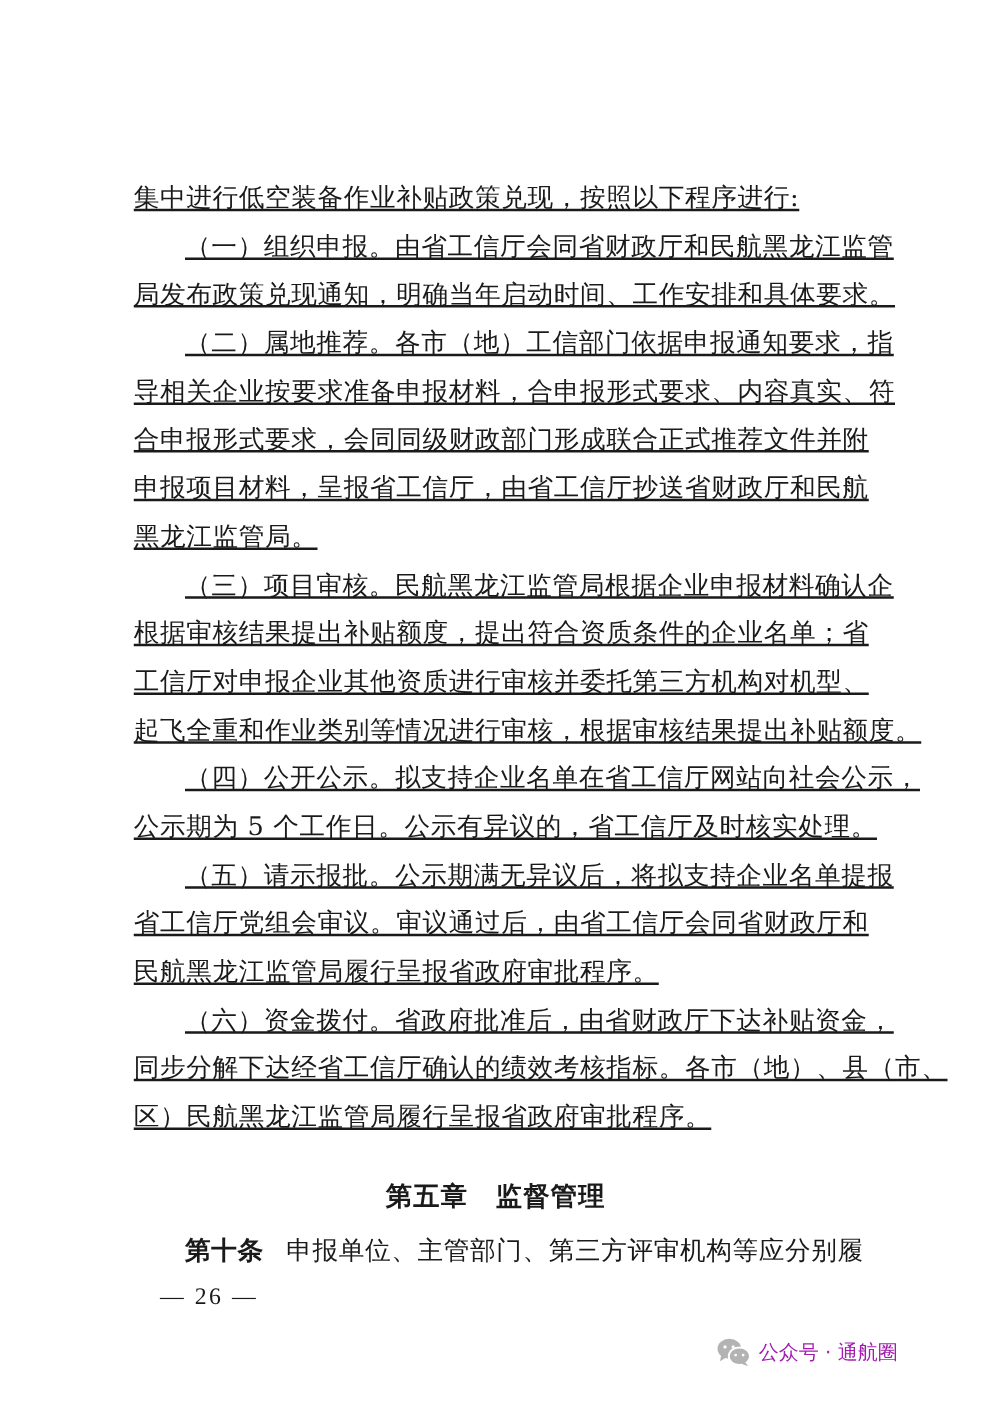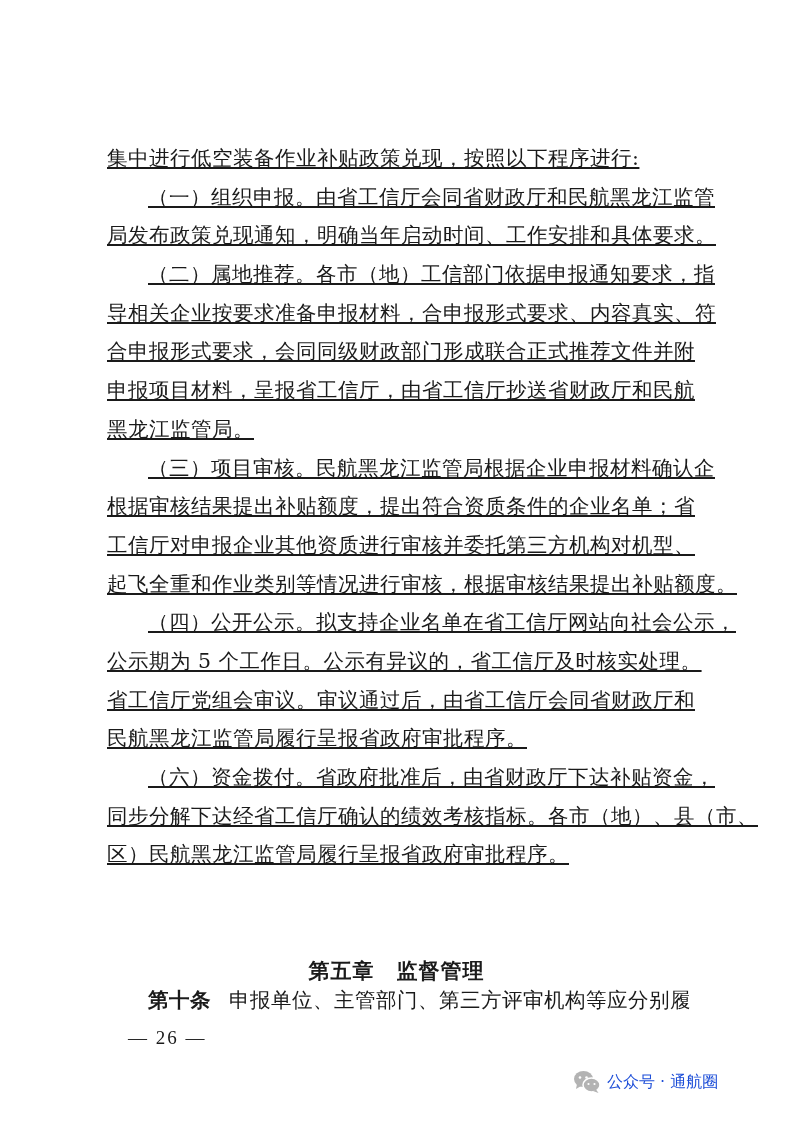--- a/index.html
+++ b/index.html
@@ -43,21 +43,20 @@
       position: absolute;
       left: 0;
       width: 793px;
       top: 941px;
       text-align: center;
       font-family: "DejaVu Sans", "Liberation Sans", sans-serif;
       font-weight: bold;
       font-size: 21px;
       line-height: 32px;
       letter-spacing: 1px;
-      margin-top: 14px;
     }
     .chapter-title .gap {
       display: inline-block;
       width: 22px;
     }
     .article-line {
       position: absolute;
       left: 148px;
       top: 981px;
       font-size: 20.5px;
@@ -81,21 +80,21 @@
       letter-spacing: 2px;
     }
     .watermark {
       position: absolute;
       left: 573px;
       top: 1070px;
       display: flex;
       align-items: center;
       font-family: "DejaVu Sans", "Liberation Sans", sans-serif;
       font-size: 16px;
-      color: #1d4ed8;
+      color: #a21caf;
     }
     .watermark .wechat-icon {
       width: 28px;
       height: 24px;
       margin-right: 6px;
       display: inline-block;
     }
   </style>
 </head>
 <body>
@@ -110,20 +109,21 @@
     <div class="line">导相关企业按要求准备申报材料，合申报形式要求、内容真实、符</div>
     <div class="line">合申报形式要求，会同同级财政部门形成联合正式推荐文件并附</div>
     <div class="line">申报项目材料，呈报省工信厅，由省工信厅抄送省财政厅和民航</div>
     <div class="line">黑龙江监管局。</div>
     <div class="line indent">（三）项目审核。民航黑龙江监管局根据企业申报材料确认企</div>
     <div class="line">根据审核结果提出补贴额度，提出符合资质条件的企业名单；省</div>
     <div class="line">工信厅对申报企业其他资质进行审核并委托第三方机构对机型、</div>
     <div class="line">起飞全重和作业类别等情况进行审核，根据审核结果提出补贴额度。</div>
     <div class="line indent">（四）公开公示。拟支持企业名单在省工信厅网站向社会公示，</div>
     <div class="line">公示期为 5 个工作日。公示有异议的，省工信厅及时核实处理。</div>
+    <div class="line indent">（五）请示报批。公示期满无异议后，将拟支持企业名单提报</div>
     <div class="line">省工信厅党组会审议。审议通过后，由省工信厅会同省财政厅和</div>
     <div class="line">民航黑龙江监管局履行呈报省政府审批程序。</div>
     <div class="line indent">（六）资金拨付。省政府批准后，由省财政厅下达补贴资金，</div>
     <div class="line">同步分解下达经省工信厅确认的绩效考核指标。各市（地）、县（市、</div>
     <div class="line">区）民航黑龙江监管局履行呈报省政府审批程序。</div>
   </div>
 
   <div class="chapter-title">
     <span>第五章</span><span class="gap"></span><span>监督管理</span>
   </div>

